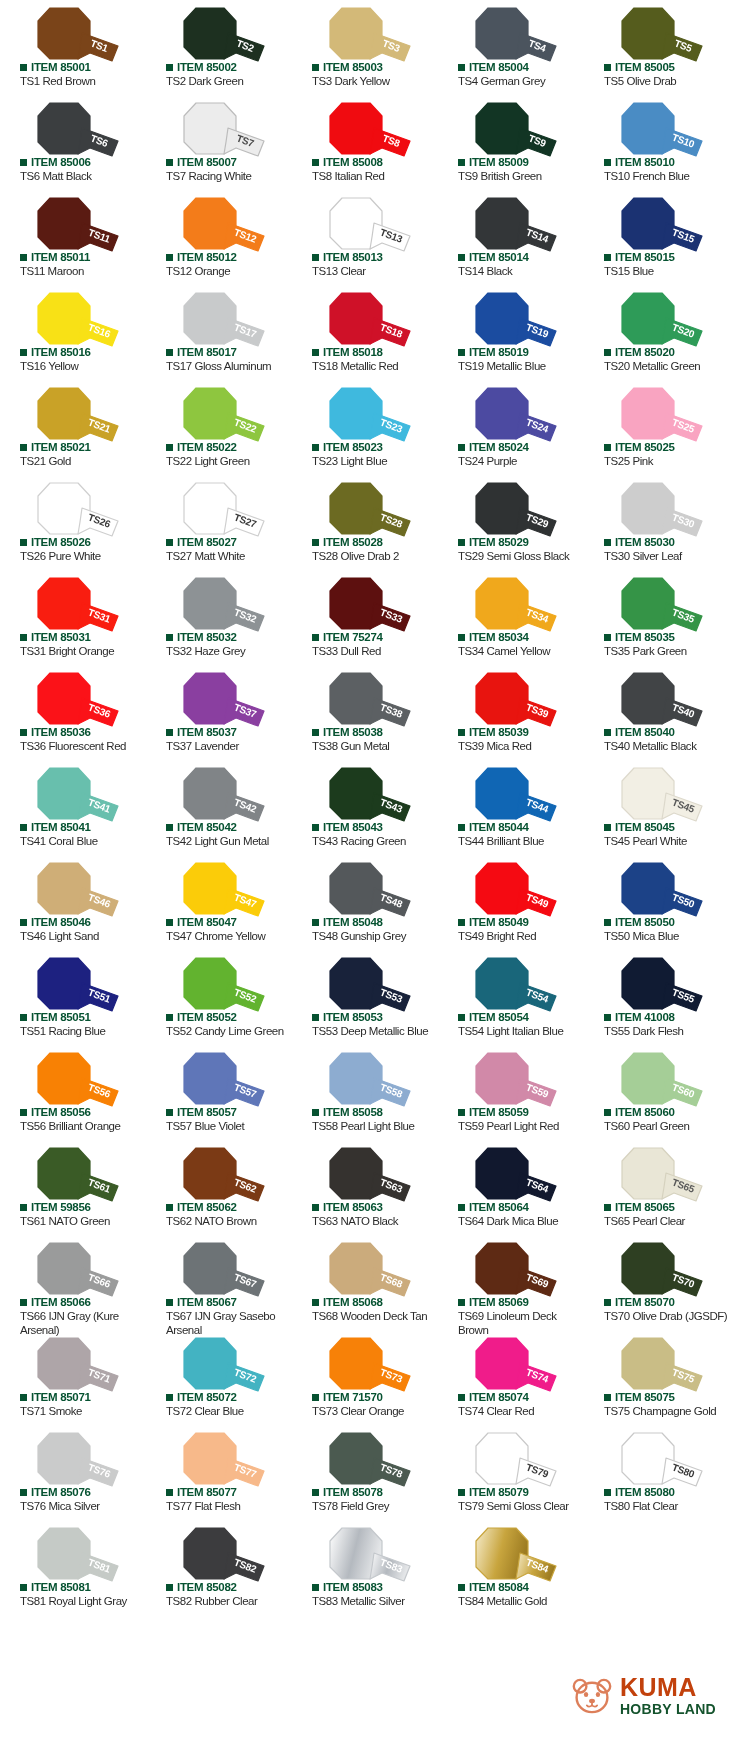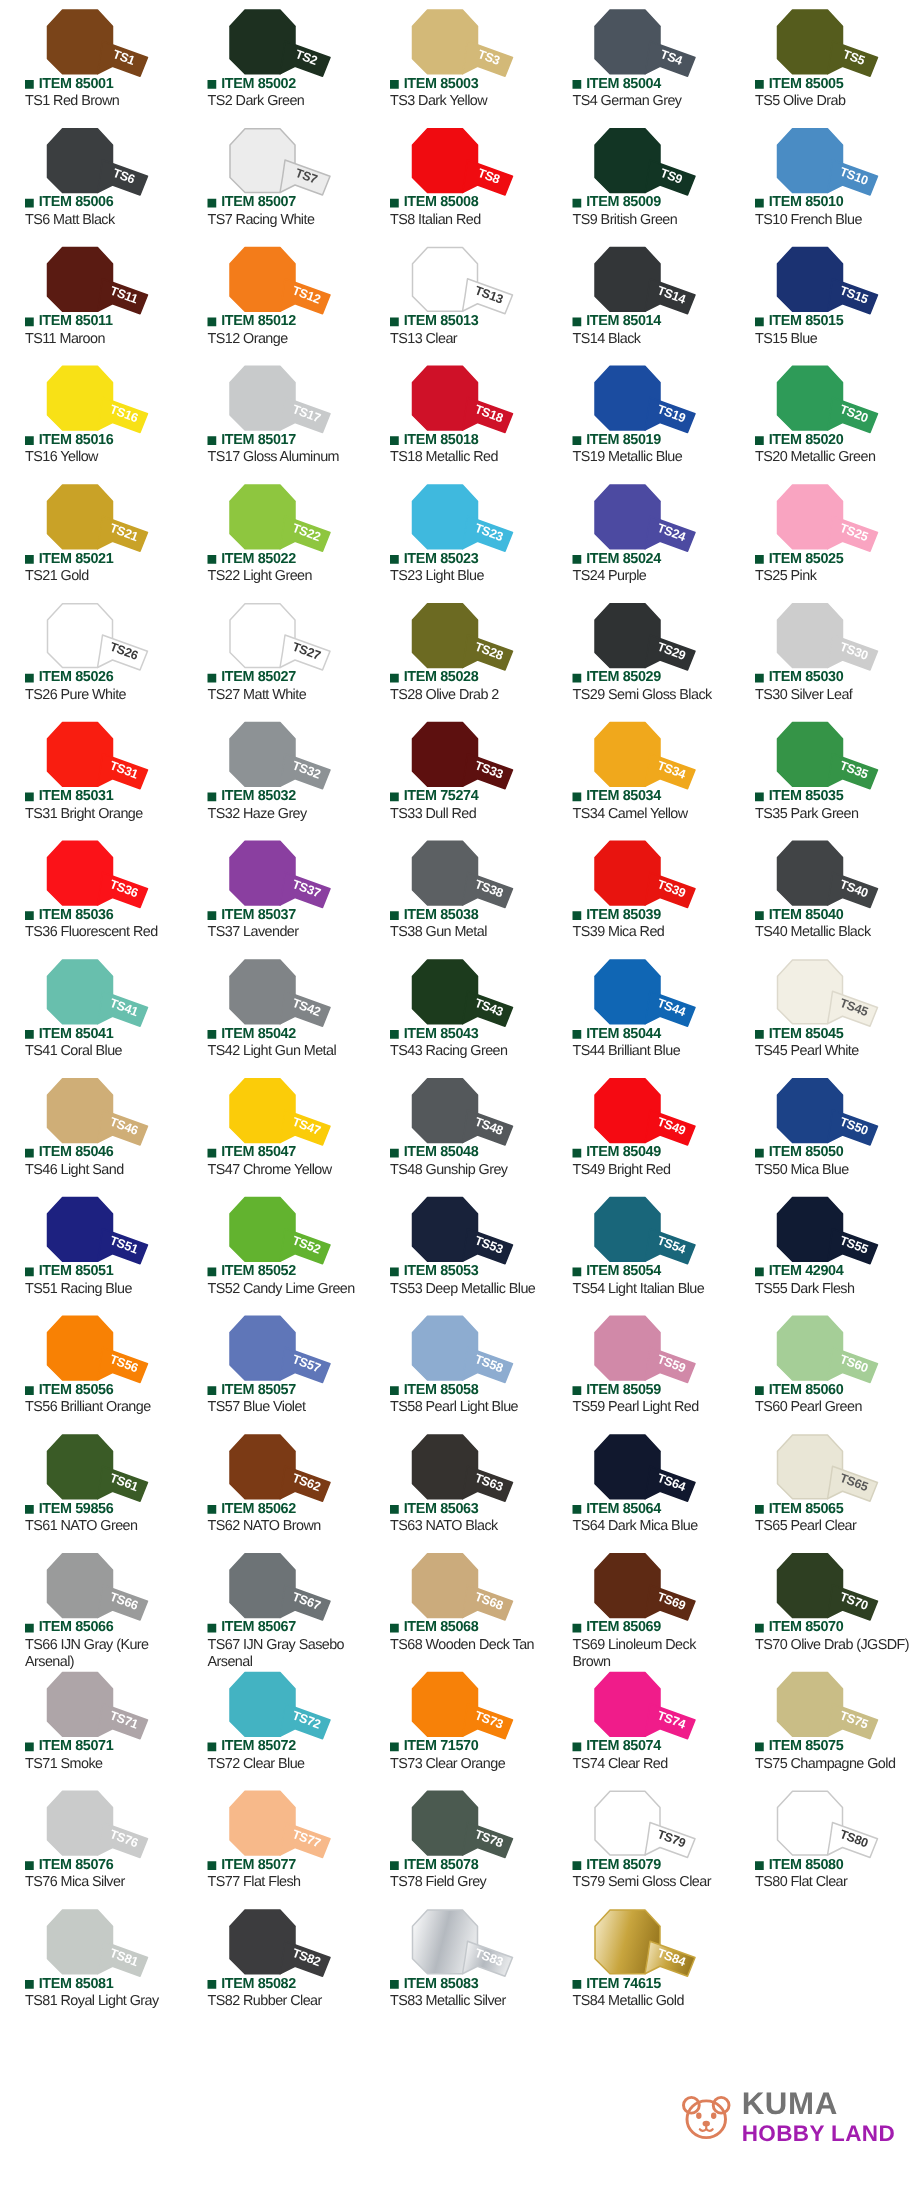--- a/index.html
+++ b/index.html
@@ -86,31 +86,31 @@
     position:absolute;
     right:14px;
     bottom:48px;
     display:flex;
     align-items:center;
     gap:7px;
   }
   #logo .bear{width:42px;height:38px;display:block;}
   #logo .words{display:flex;flex-direction:column;line-height:1;}
   .kuma{
-    color:#737373;
+    color:#c2410c;
     font-family:"Liberation Sans", sans-serif;
     font-weight:bold;
     font-size:25px;
     letter-spacing:0.5px;
   }
   .hobby{
-    color:#a21caf;
+    color:#14532d;
     font-family:"Liberation Sans", sans-serif;
     font-weight:bold;
-    font-size:18px;
+    font-size:14px;
     letter-spacing:0.3px;
     margin-top:2px;
   }
 </style>
 </head>
 <body>
 
 <div id="sheet">
   <div class="grid" id="grid">
       <div class="cell">
@@ -872,21 +872,21 @@
       <div class="cell">
         <div class="cap">
           <svg viewBox="0 0 106 56">
             <path d="M30 1 L58 1 L70 14 L70 40 L58 52 L30 52 L18 40 L18 14 Z" fill="#101b33" stroke="#101b33" stroke-width="1.2" stroke-linejoin="round"></path>
             <path d="M62 26 L98 39 L92 54 L70 46 L58 52 L60 40 Z" fill="#101b33" stroke="#101b33" stroke-width="1.2" stroke-linejoin="round"></path>
             <text class="tslabel" x="78" y="42" fill="#ffffff" text-anchor="middle" transform="rotate(20 78 42)">TS55</text>
           </svg>
         </div>
         <div class="itemline">
           <span class="bullet"></span>
-          <span class="itemcode">ITEM 42904</span>
+          <span class="itemcode">ITEM 41008</span>
         </div>
         <div class="pname">TS55 Dark Flesh</div>
       </div>
       <div class="cell">
         <div class="cap">
           <svg viewBox="0 0 106 56">
             <path d="M30 1 L58 1 L70 14 L70 40 L58 52 L30 52 L18 40 L18 14 Z" fill="#f88104" stroke="#f88104" stroke-width="1.2" stroke-linejoin="round"></path>
             <path d="M62 26 L98 39 L92 54 L70 46 L58 52 L60 40 Z" fill="#f88104" stroke="#f88104" stroke-width="1.2" stroke-linejoin="round"></path>
             <text class="tslabel" x="78" y="42" fill="#ffffff" text-anchor="middle" transform="rotate(20 78 42)">TS56</text>
           </svg>
@@ -1292,21 +1292,21 @@
                 <stop offset="100%" stop-color="#9d7c22"></stop>
               </linearGradient>
             </defs>
             <path d="M30 1 L58 1 L70 14 L70 40 L58 52 L30 52 L18 40 L18 14 Z" fill="url(#g83)" stroke="#c8a53e" stroke-width="1.2" stroke-linejoin="round"></path>
             <path d="M62 26 L98 39 L92 54 L70 46 L58 52 L60 40 Z" fill="url(#g83)" stroke="#c8a53e" stroke-width="1.2" stroke-linejoin="round"></path>
             <text class="tslabel" x="78" y="42" fill="#ffffff" text-anchor="middle" transform="rotate(20 78 42)">TS84</text>
           </svg>
         </div>
         <div class="itemline">
           <span class="bullet"></span>
-          <span class="itemcode">ITEM 74615</span>
+          <span class="itemcode">ITEM 85084</span>
         </div>
         <div class="pname">TS84 Metallic Gold</div>
       </div>
     </div>
 
   <div id="logo">
     <svg class="bear" viewBox="0 0 60 54">
       <circle cx="13" cy="13" r="9" fill="none" stroke="#dd7f5a" stroke-width="3.4"></circle>
       <circle cx="47" cy="13" r="9" fill="none" stroke="#dd7f5a" stroke-width="3.4"></circle>
       <ellipse cx="30" cy="29" rx="22" ry="21" fill="none" stroke="#dd7f5a" stroke-width="3.4"></ellipse>

